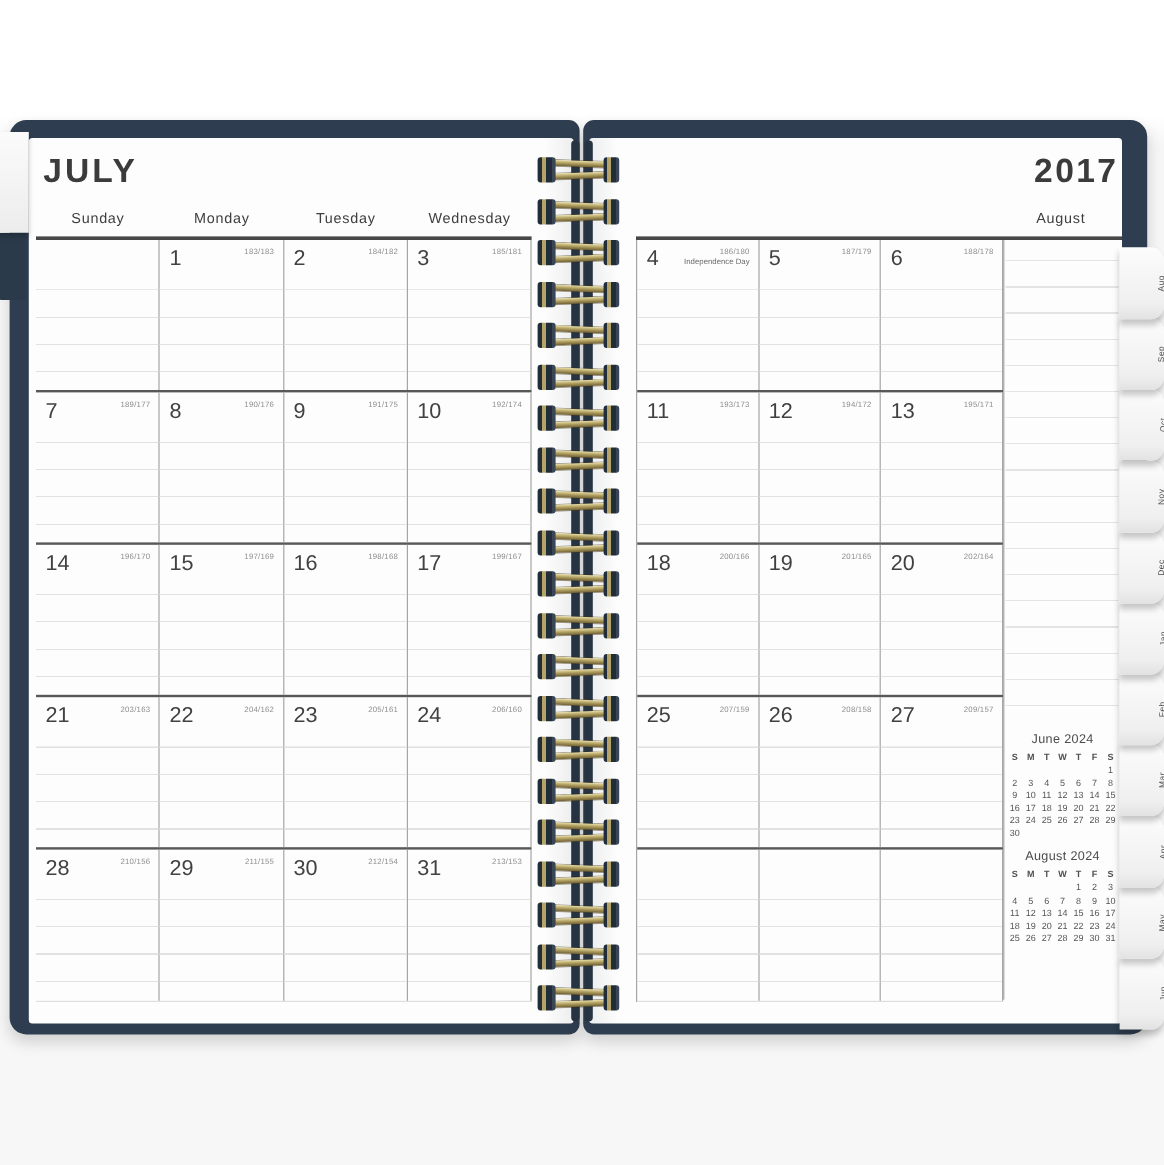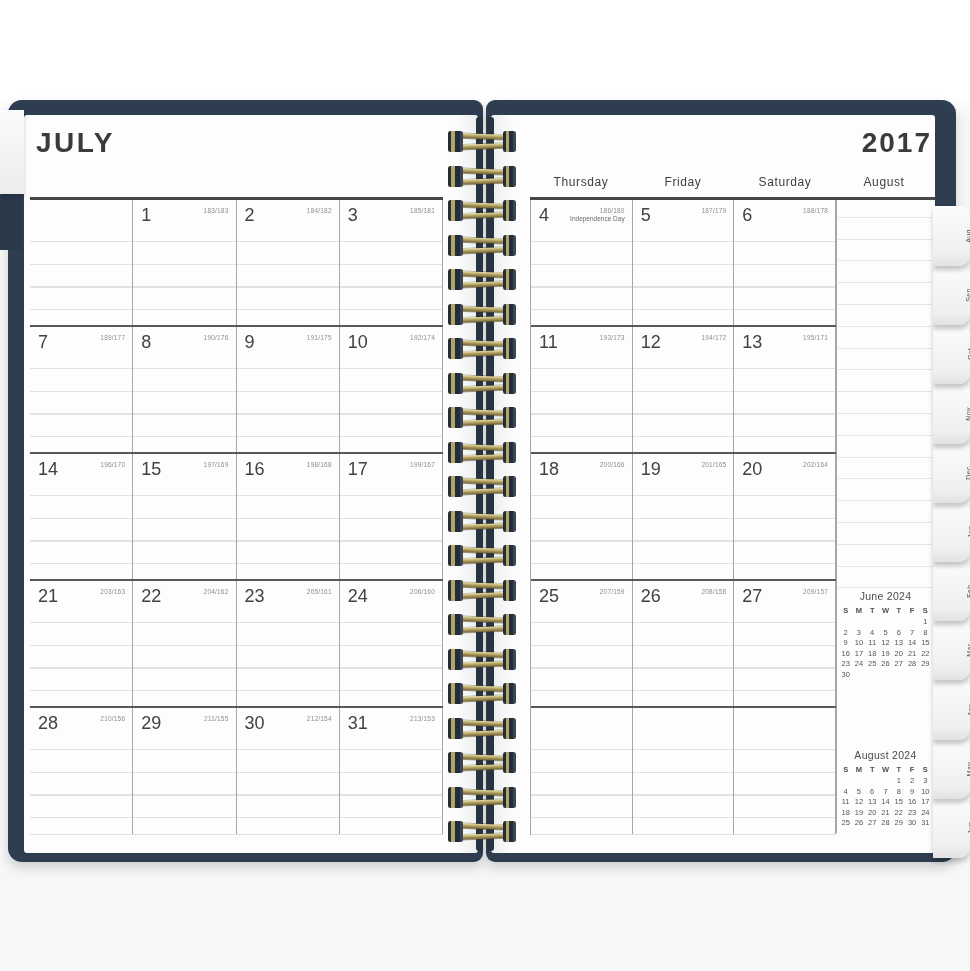--- a/index.html
+++ b/index.html
@@ -51,21 +51,21 @@
   .holiday-label { display:block; font-size:6.5px; color:#686868; margin-top:1px; }
 
   
   .notes-col { position:absolute; left:345px; top:85px; width:96px; height:633px;
                border-left:1px solid #a6a6a6; }
   .notes-lines { position:absolute; left:1px; right:0; top:-4px; height:396px;
       background:repeating-linear-gradient(to bottom, transparent 0 20.8px, #e4e4e4 20.8px 21.8px); }
 
   
   .mini-cal { position:absolute; left:2px; width:93px; background:#fdfdfd; }
-  .mini-june { top:390px; } .mini-august { top:549px; }
+  .mini-june { top:410px; } .mini-august { top:508px; }
   .mini-title { text-align:center; font-size:10.5px; color:#4c4c4c; letter-spacing:.3px; margin-bottom:4px; }
   .mini-grid { display:grid; grid-template-columns:repeat(7,1fr); }
   .mini-grid span { text-align:center; font-size:7.5px; color:#555; height:10.5px; line-height:10.5px; }
   .mini-grid .mini-dow { color:#4f4f4f; font-weight:bold; height:11px; }
 
   
   .spine-strip { position:absolute; top:117px; height:734px; width:7px; background:#253342;
                  border-radius:3px; z-index:3; }
   .strip-l { left:476px; } .strip-r { left:486.5px; }
   .wire-loop { position:absolute; left:448px; width:68px; height:22px; z-index:4; }
@@ -93,20 +93,26 @@
 </head>
 <body>
 
 <div class="stage">
   <div class="cover cover-left"></div>
   <div class="cover cover-right"></div>
   <div class="left-bump"></div>
 
   <div class="page page-left">
     <div class="month-title">JULY</div>
+    <div class="dow-row dow-left">
+        <span>Sunday</span>
+        <span>Monday</span>
+        <span>Tuesday</span>
+        <span>Wednesday</span>
+      </div>
     <div class="grid grid-left">
         <div class="week-row">
           <div class="day-cell"></div>
           <div class="day-cell">
             <span class="day-number">1</span>
             <div class="cell-meta">
               <span class="day-of-year">183/183</span>
             </div>
           </div>
           <div class="day-cell">
@@ -224,25 +230,20 @@
             <div class="cell-meta">
               <span class="day-of-year">213/153</span>
             </div>
           </div>
         </div>
       </div>
   </div>
 
   <div class="page page-right">
     <div class="year-label">2017</div>
-    <div class="dow-row dow-right">
-        <span>Thursday</span>
-        <span>Friday</span>
-        <span>Saturday</span>
-      </div>
     <div class="notes-header">August</div>
     <div class="top-rule"></div>
     <div class="grid grid-right">
         <div class="week-row">
           <div class="day-cell">
             <span class="day-number">4</span>
             <div class="cell-meta">
               <span class="day-of-year">186/180</span>
               <span class="holiday-label">Independence Day</span>
             </div>

